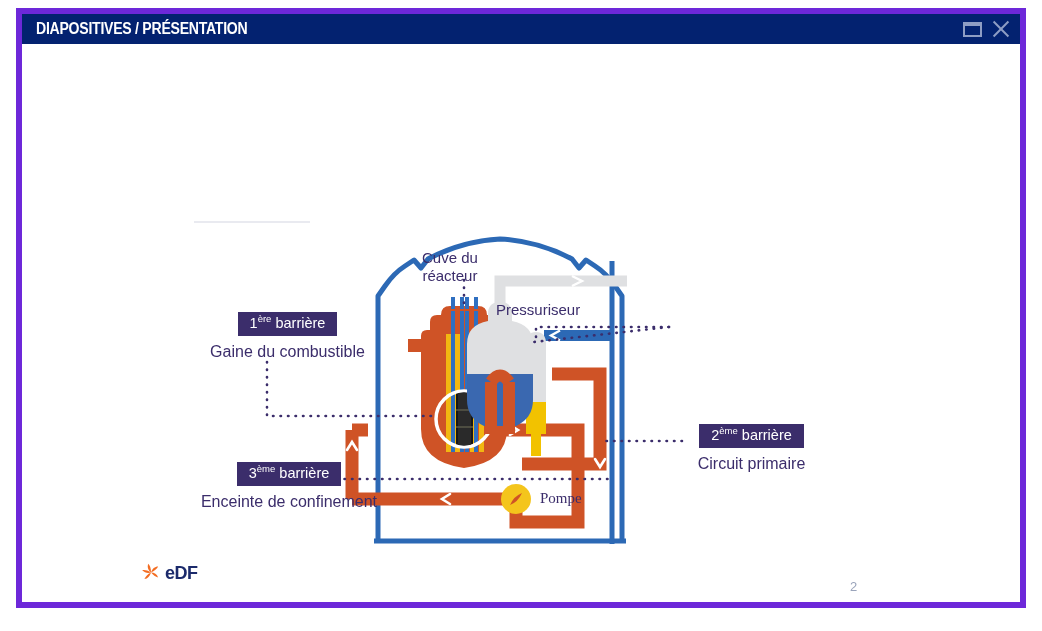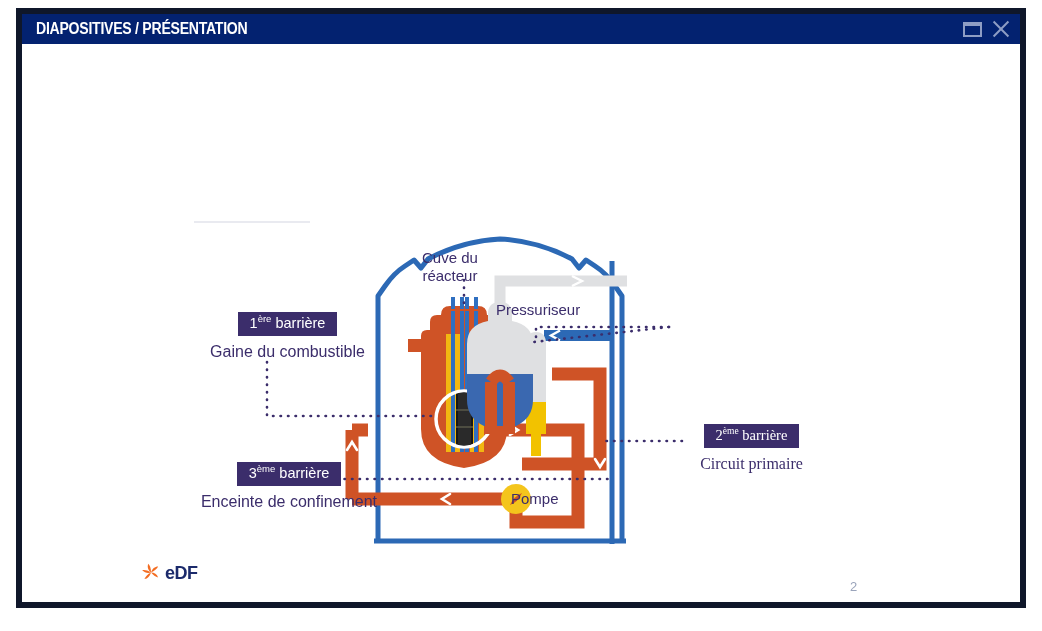--- a/index.html
+++ b/index.html
@@ -16,21 +16,21 @@
     overflow: hidden;
   }
 
   
   .window {
     position: absolute;
     left: 16px;
     top: 8px;
     width: 1010px;
     height: 600px;
-    border: 6px solid #0f172a;
+    border: 6px solid #6d28d9;
     box-sizing: border-box;
     background: #be185d;
   }
   .titlebar {
     position: absolute;
     left: 0;
     top: 0;
     right: 0;
     height: 30px;
     background: #032270;
@@ -133,34 +133,34 @@
     line-height: 0;
   }
   .barrier .sub {
     color: #3b2d6b;
     font-size: 16px;
     margin-top: 7px;
     white-space: nowrap;
   }
   #barrier-1 { left: 178px; top: 268px; text-align: center; width: 175px; }
   #barrier-3 { left: 172px; top: 418px; text-align: center; width: 190px; }
-  #barrier-2 { left: 662px; top: 380px; text-align: center; width: 135px; font-family: Liberation Serif, serif; }
+  #barrier-2 { left: 662px; top: 380px; text-align: center; width: 135px; }
 
   
   .dlabel {
     position: absolute;
     color: #3b2d6b;
     font-size: 15px;
     line-height: 1.18;
     white-space: nowrap;
   }
   #lbl-cuve       { left: 400px; top: 205px; text-align: center; }
   #lbl-press      { left: 442px; top: 257px; padding-left: 32px; }
   #lbl-gen        { left: 656px; top: 258px; }
-  #lbl-pompe      { left: 489px; top: 446px; }
+  #lbl-pompe      { left: 518px; top: 446px; font-family: Liberation Serif, serif; }
 
   
   .edf-logo {
     position: absolute;
     left: 118px;
     top: 518px;
     display: flex;
     align-items: center;
     gap: 3px;
   }

